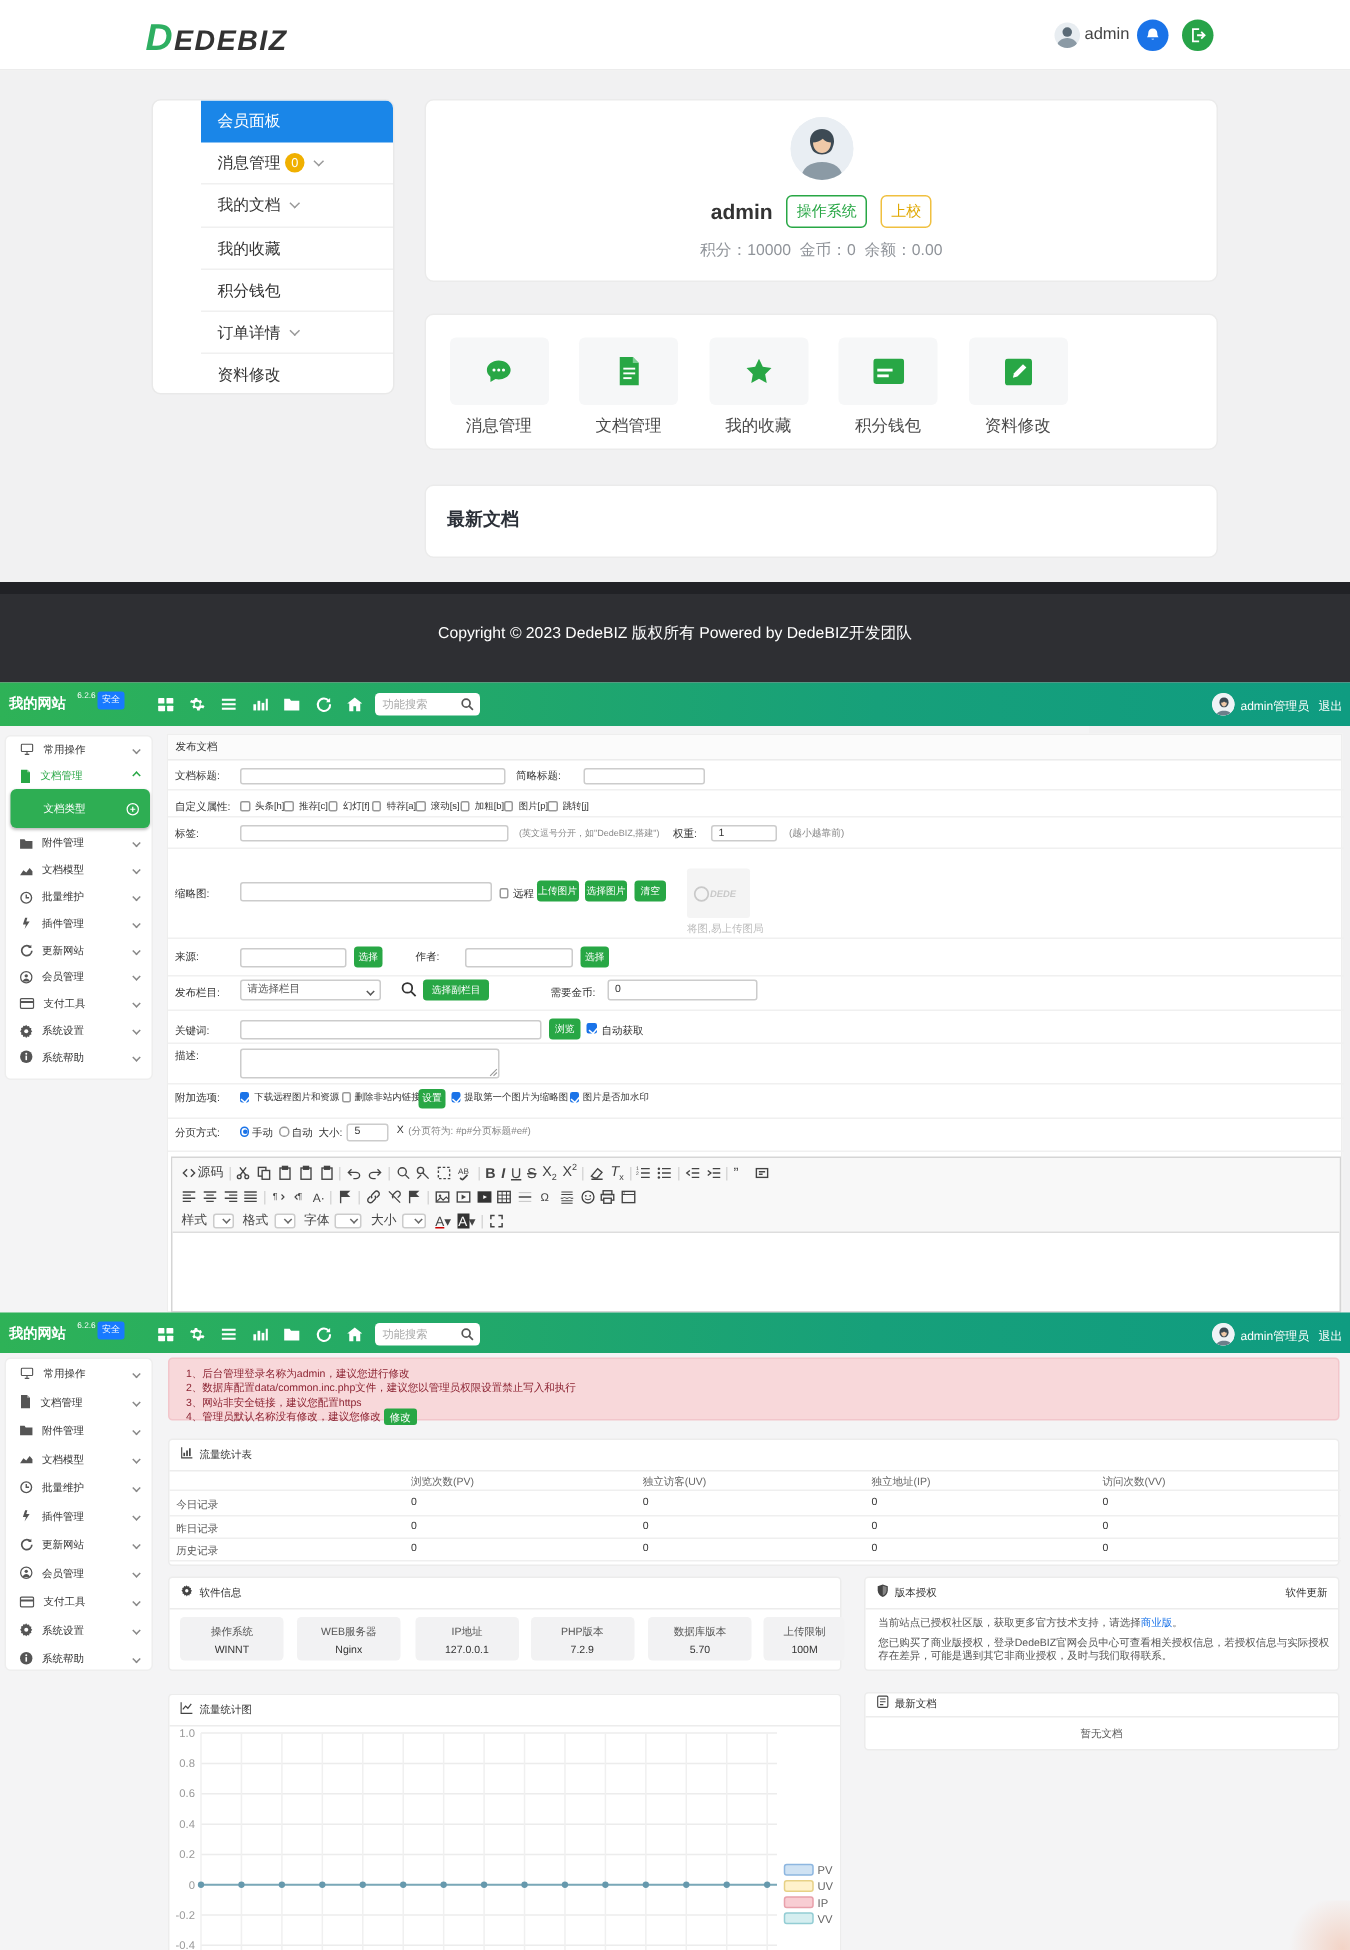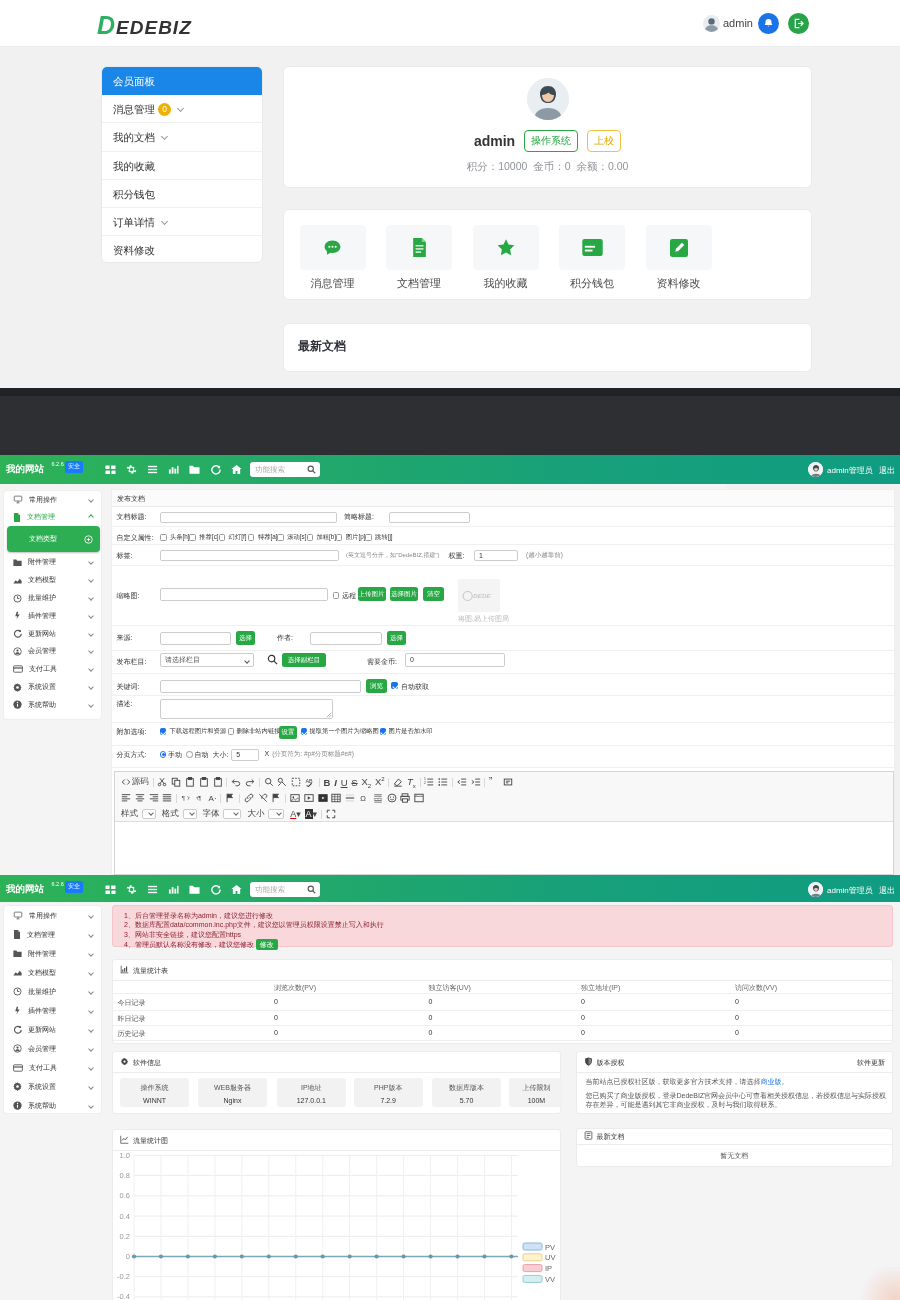--- a/index.html
+++ b/index.html
@@ -12,21 +12,21 @@
 #logo{left:97px;top:11px;font-style:italic;font-weight:bold;letter-spacing:1px;}
 #logo .d{color:#2eaf62;font-size:25px;}
 #logo .rest{color:#333;font-size:19px;}
 #hdr-av{left:703px;top:15px;width:17px;height:17px;border-radius:50%;background:#e8edf1;overflow:hidden;}
 #hdr-admin{left:723px;top:17px;font-size:11px;color:#444;}
 .circ{width:21px;height:21px;border-radius:50%;display:flex;align-items:center;justify-content:center;}
 #bell-c{left:758px;top:13px;background:#1a73e8;}
 #out-c{left:788px;top:13px;background:#27a348;}
 
 #mside{left:101px;top:66px;width:162px;height:197px;background:#fff;border:1px solid #e9e9e9;border-radius:6px;overflow:hidden;}
-#mside .it{height:28.2px;line-height:28.2px;padding-left:11px;font-size:10.5px;color:#333;border-bottom:1px solid #f0f0f0;position:relative;}
+#mside .it{height:28.2px;line-height:28.2px;padding-left:11px;font-size:10.5px;color:#333;border-bottom:1px solid #f0f0f0;position:relative;margin-left:32px;}
 #mside .it.act{background:#1a86e8;color:#fff;border-bottom:none;}
 .chev{display:inline-block;width:5px;height:5px;border-right:1.3px solid #999;border-bottom:1.3px solid #999;transform:rotate(45deg);vertical-align:2px;margin-left:7px;}
 .badge0{display:inline-block;width:13px;height:13px;line-height:13px;border-radius:50%;background:#f0b000;color:#fff;font-size:8.5px;text-align:center;vertical-align:1px;margin-left:3px;}
 
 #pcard{left:283px;top:66px;width:529px;height:122px;}
 #avatar{left:527px;top:78px;width:42px;height:42px;border-radius:50%;background:#e9eef2;overflow:hidden;}
 #pname{left:283px;top:130px;width:529px;text-align:center;}
 #pname b{font-size:14px;color:#333;vertical-align:middle;}
 .bdg{display:inline-block;font-size:10px;padding:3px 6px;border-radius:4px;vertical-align:middle;margin-left:9px;}
 .bdg.g{border:1px solid #28a745;color:#28a745;}
@@ -179,20 +179,21 @@
       </svg>
     </div>
     <div class="tlab" style="left:361.5px;">资料修改</div>
 </div>
 
 <div class="abs card" id="lcard">
     <b>最新文档</b>
   </div>
 
 <div class="abs" id="foot">
+  <div class="l1">Copyright © 2023 DedeBIZ 版权所有 Powered by DedeBIZ开发团队</div>
 </div>
 
 <div class="abs gnav" id="nav1" style="top:455px;">
   <span class="site">我的网站</span>
     <span class="ver">6.2.6</span>
     <span class="safe">安全</span>
   <svg class="ic" style="left:105px;" viewBox="0 0 24 24" fill="#fff">
       <rect x="1" y="3" width="9" height="8" rx="1"></rect>
       <rect x="13" y="3" width="10" height="8" rx="1"></rect>
       <rect x="1" y="14" width="10" height="8" rx="1"></rect>

